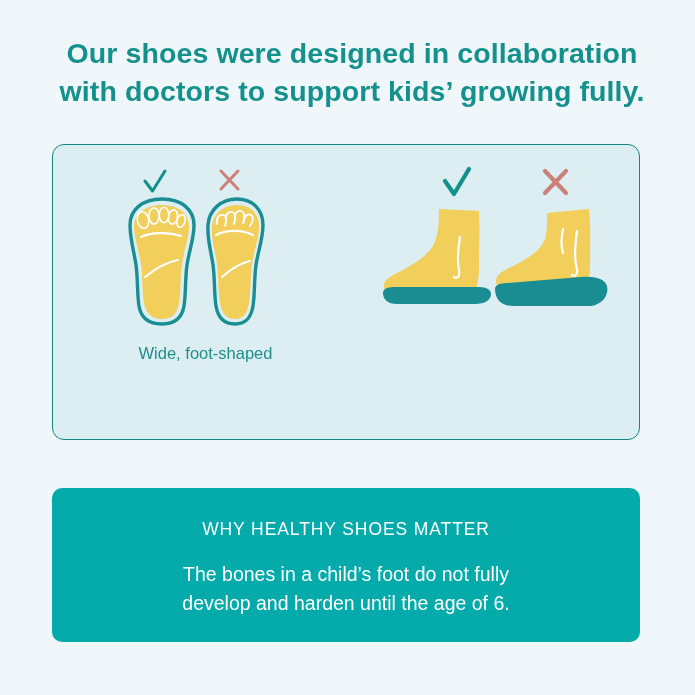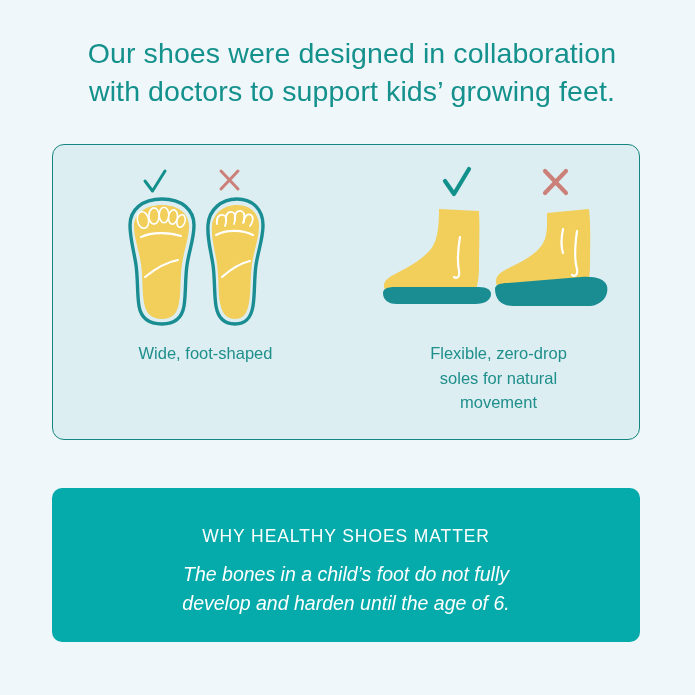--- a/index.html
+++ b/index.html
@@ -26,21 +26,21 @@
   .headline {
     position: absolute;
     left: 52px;
     top: 34px;
     width: 600px;
     text-align: center;
     color: #14918c;
     font-size: 28.5px;
     line-height: 38px;
     letter-spacing: 0.1px;
-    font-weight: 400;
+    font-weight: 700;
   }
   .headline .l2 { display: block; }
 
   
   .feature-card {
     position: absolute;
     left: 52px;
     top: 144px;
     width: 588px;
     height: 296px;
@@ -93,48 +93,47 @@
     height: 154px;
     box-sizing: border-box;
     background: #05aaaa;
     border-radius: 10px;
     color: #ffffff;
     text-align: center;
   }
   .fact-title {
     position: absolute;
     left: 0; right: 0;
-    top: 38px;
+    top: 31px;
     font-size: 17.5px;
     letter-spacing: 0.9px;
     font-weight: 400;
     color: #ffffff;
   }
   .fact-body {
     position: absolute;
     left: 40px; right: 40px;
     top: 72px;
     font-size: 19.5px;
     line-height: 29px;
-    font-style: italic;
     font-weight: 400;
     color: #ffffff;
   }
   .fact-body span { display: block; }
 
   svg { display: block; overflow: visible; }
 </style>
 </head>
 <body>
 
 <div class="page">
 
   <div class="headline">
     <span>Our shoes were designed in collaboration</span>
-    <span class="l2">with doctors to support kids’ growing feet.</span>
+    <span class="l2">with doctors to support kids’ growing fully.</span>
   </div>
 
   <div class="feature-card">
     <div class="cols">
 
       <div class="col">
         <div class="art">
           <svg width="190" height="160" viewBox="0 0 190 160" aria-hidden="true">
 
             <g transform="translate(40,2)">
@@ -225,25 +224,20 @@
                        C28 54 40 48 47 38 C53 29 52 18 52 6 Z" fill="#f2ce5a"></path>
 
               <path d="M68 22 C66 32 66 40 68 46" fill="none" stroke="#ffffff" stroke-width="2.2" stroke-linecap="round"></path>
               <path d="M82 24 C80 38 79 52 82 62 C83 68 80 70 77 68" fill="none" stroke="#ffffff" stroke-width="2.2" stroke-linecap="round"></path>
 
               <path d="M0 82 C0 78 5 76 13 76 L86 70 C100 69 110 72 112 79
                        C114 88 108 97 96 99 L18 99 C6 99 0 92 0 82 Z" fill="#1a8d92"></path>
             </g>
           </svg>
         </div>
-        <div class="caption">
-          <span>Flexible, zero-drop</span>
-          <span>soles for natural</span>
-          <span>movement</span>
-        </div>
       </div>
 
     </div>
   </div>
 
   <div class="fact-panel">
     <div class="fact-title">WHY HEALTHY SHOES MATTER</div>
     <div class="fact-body">
       <span>The bones in a child’s foot do not fully</span>
       <span>develop and harden until the age of 6.</span>

